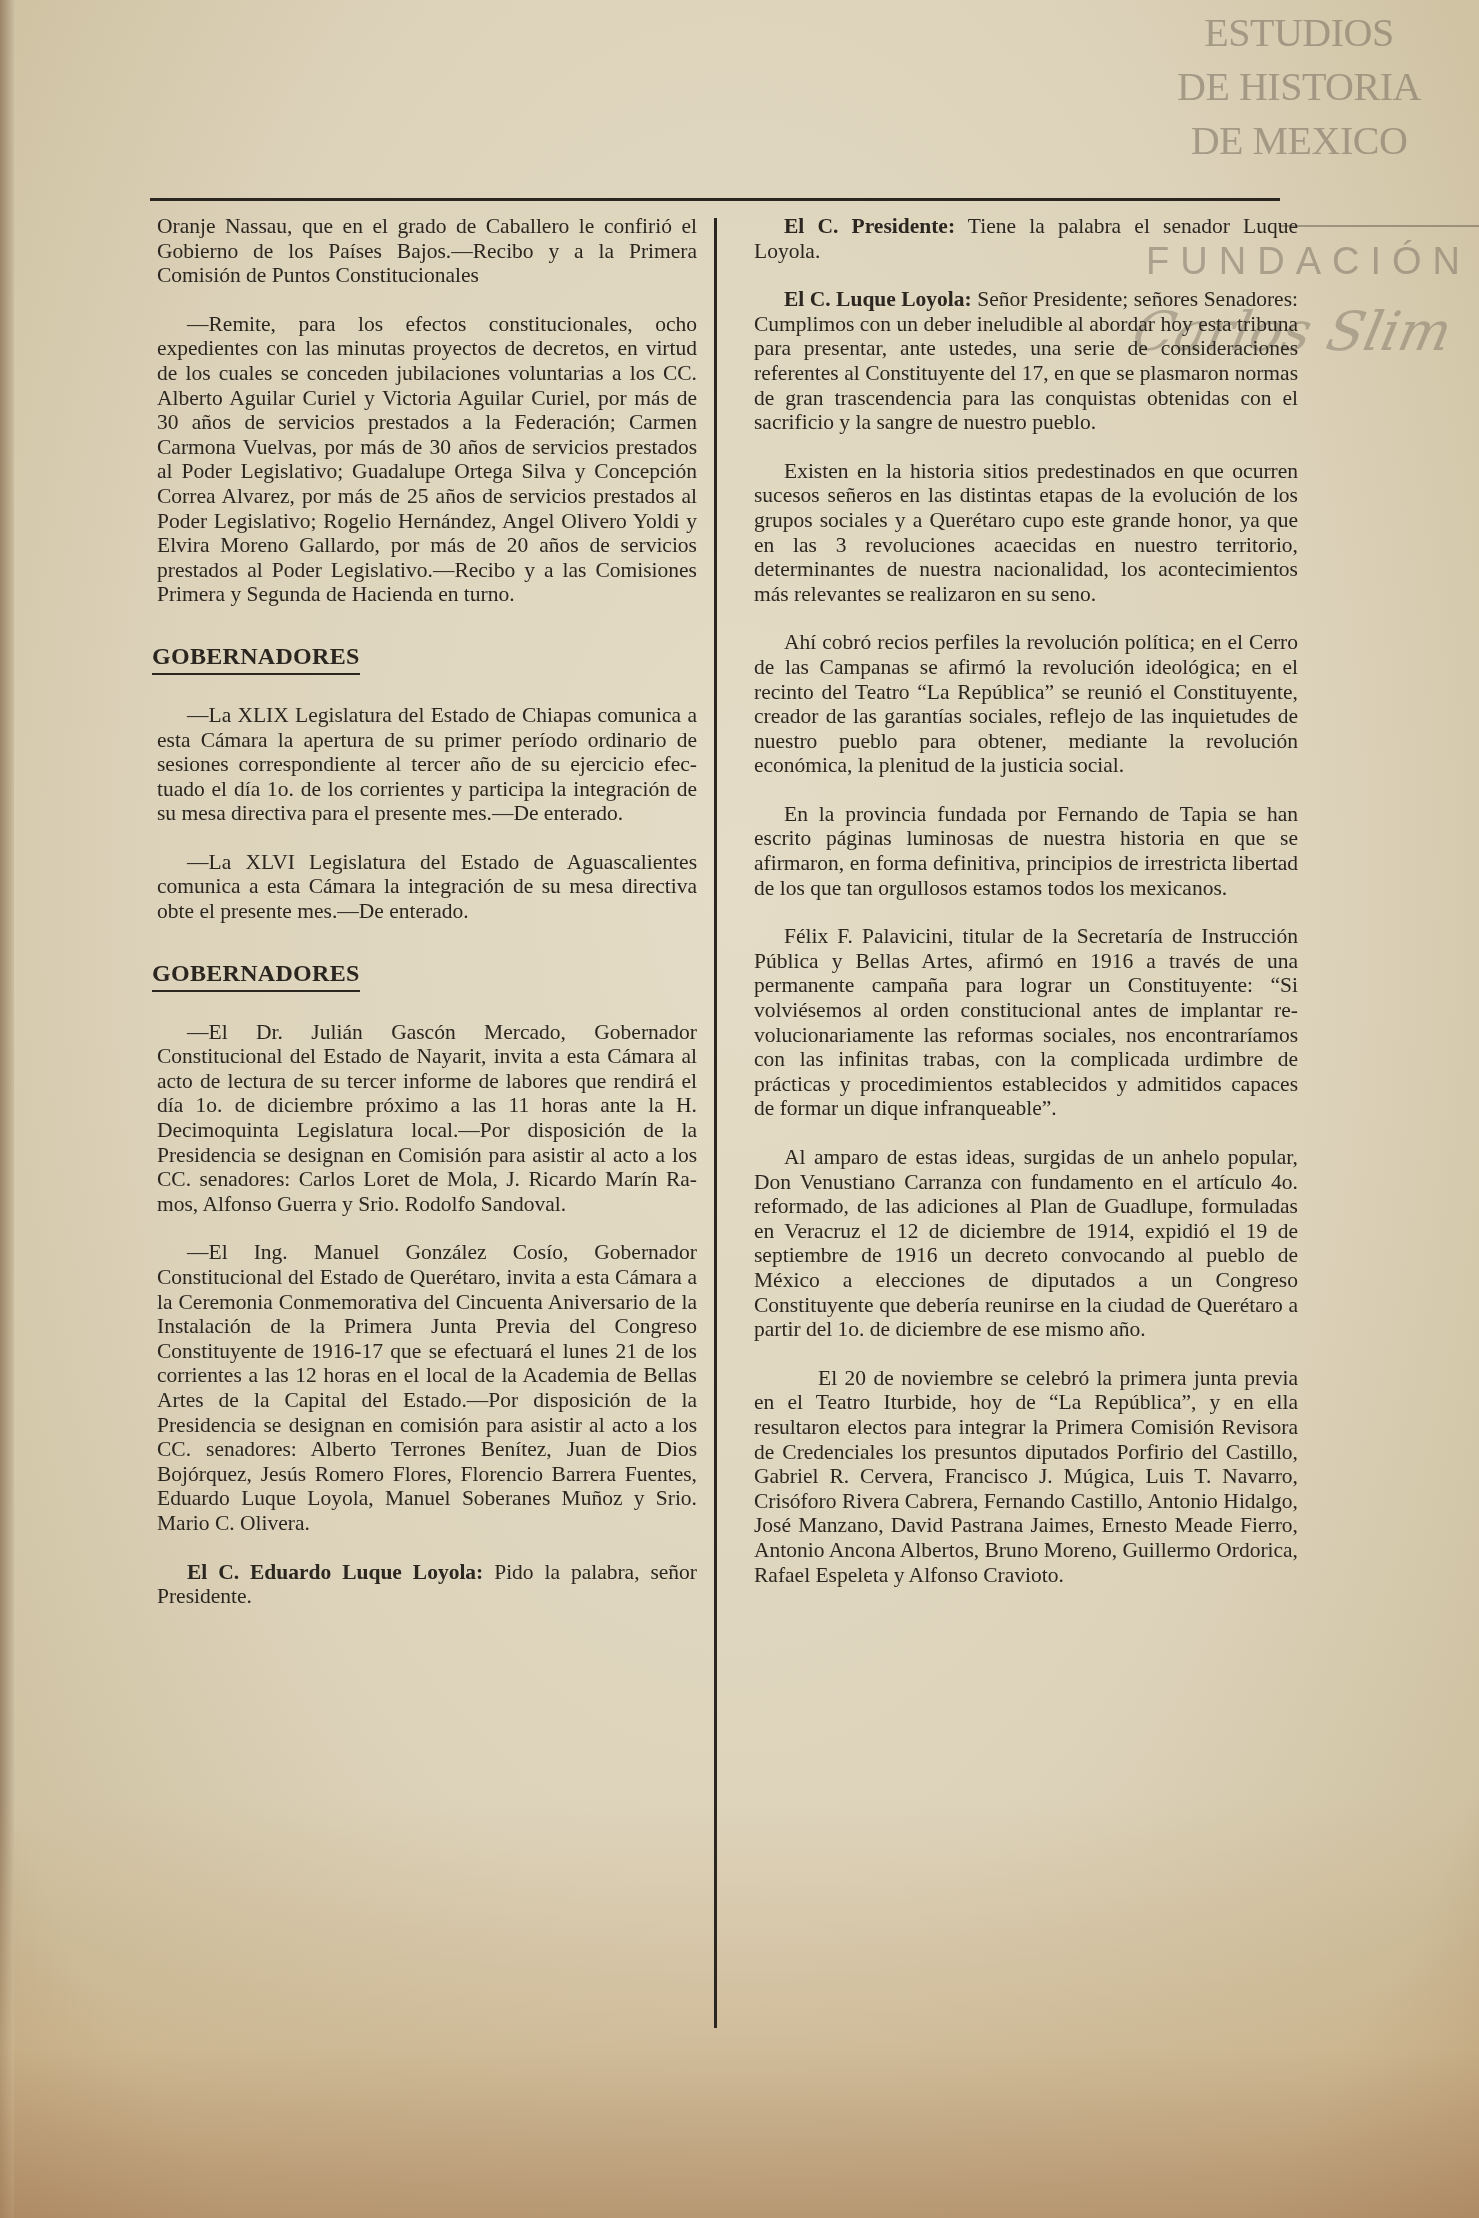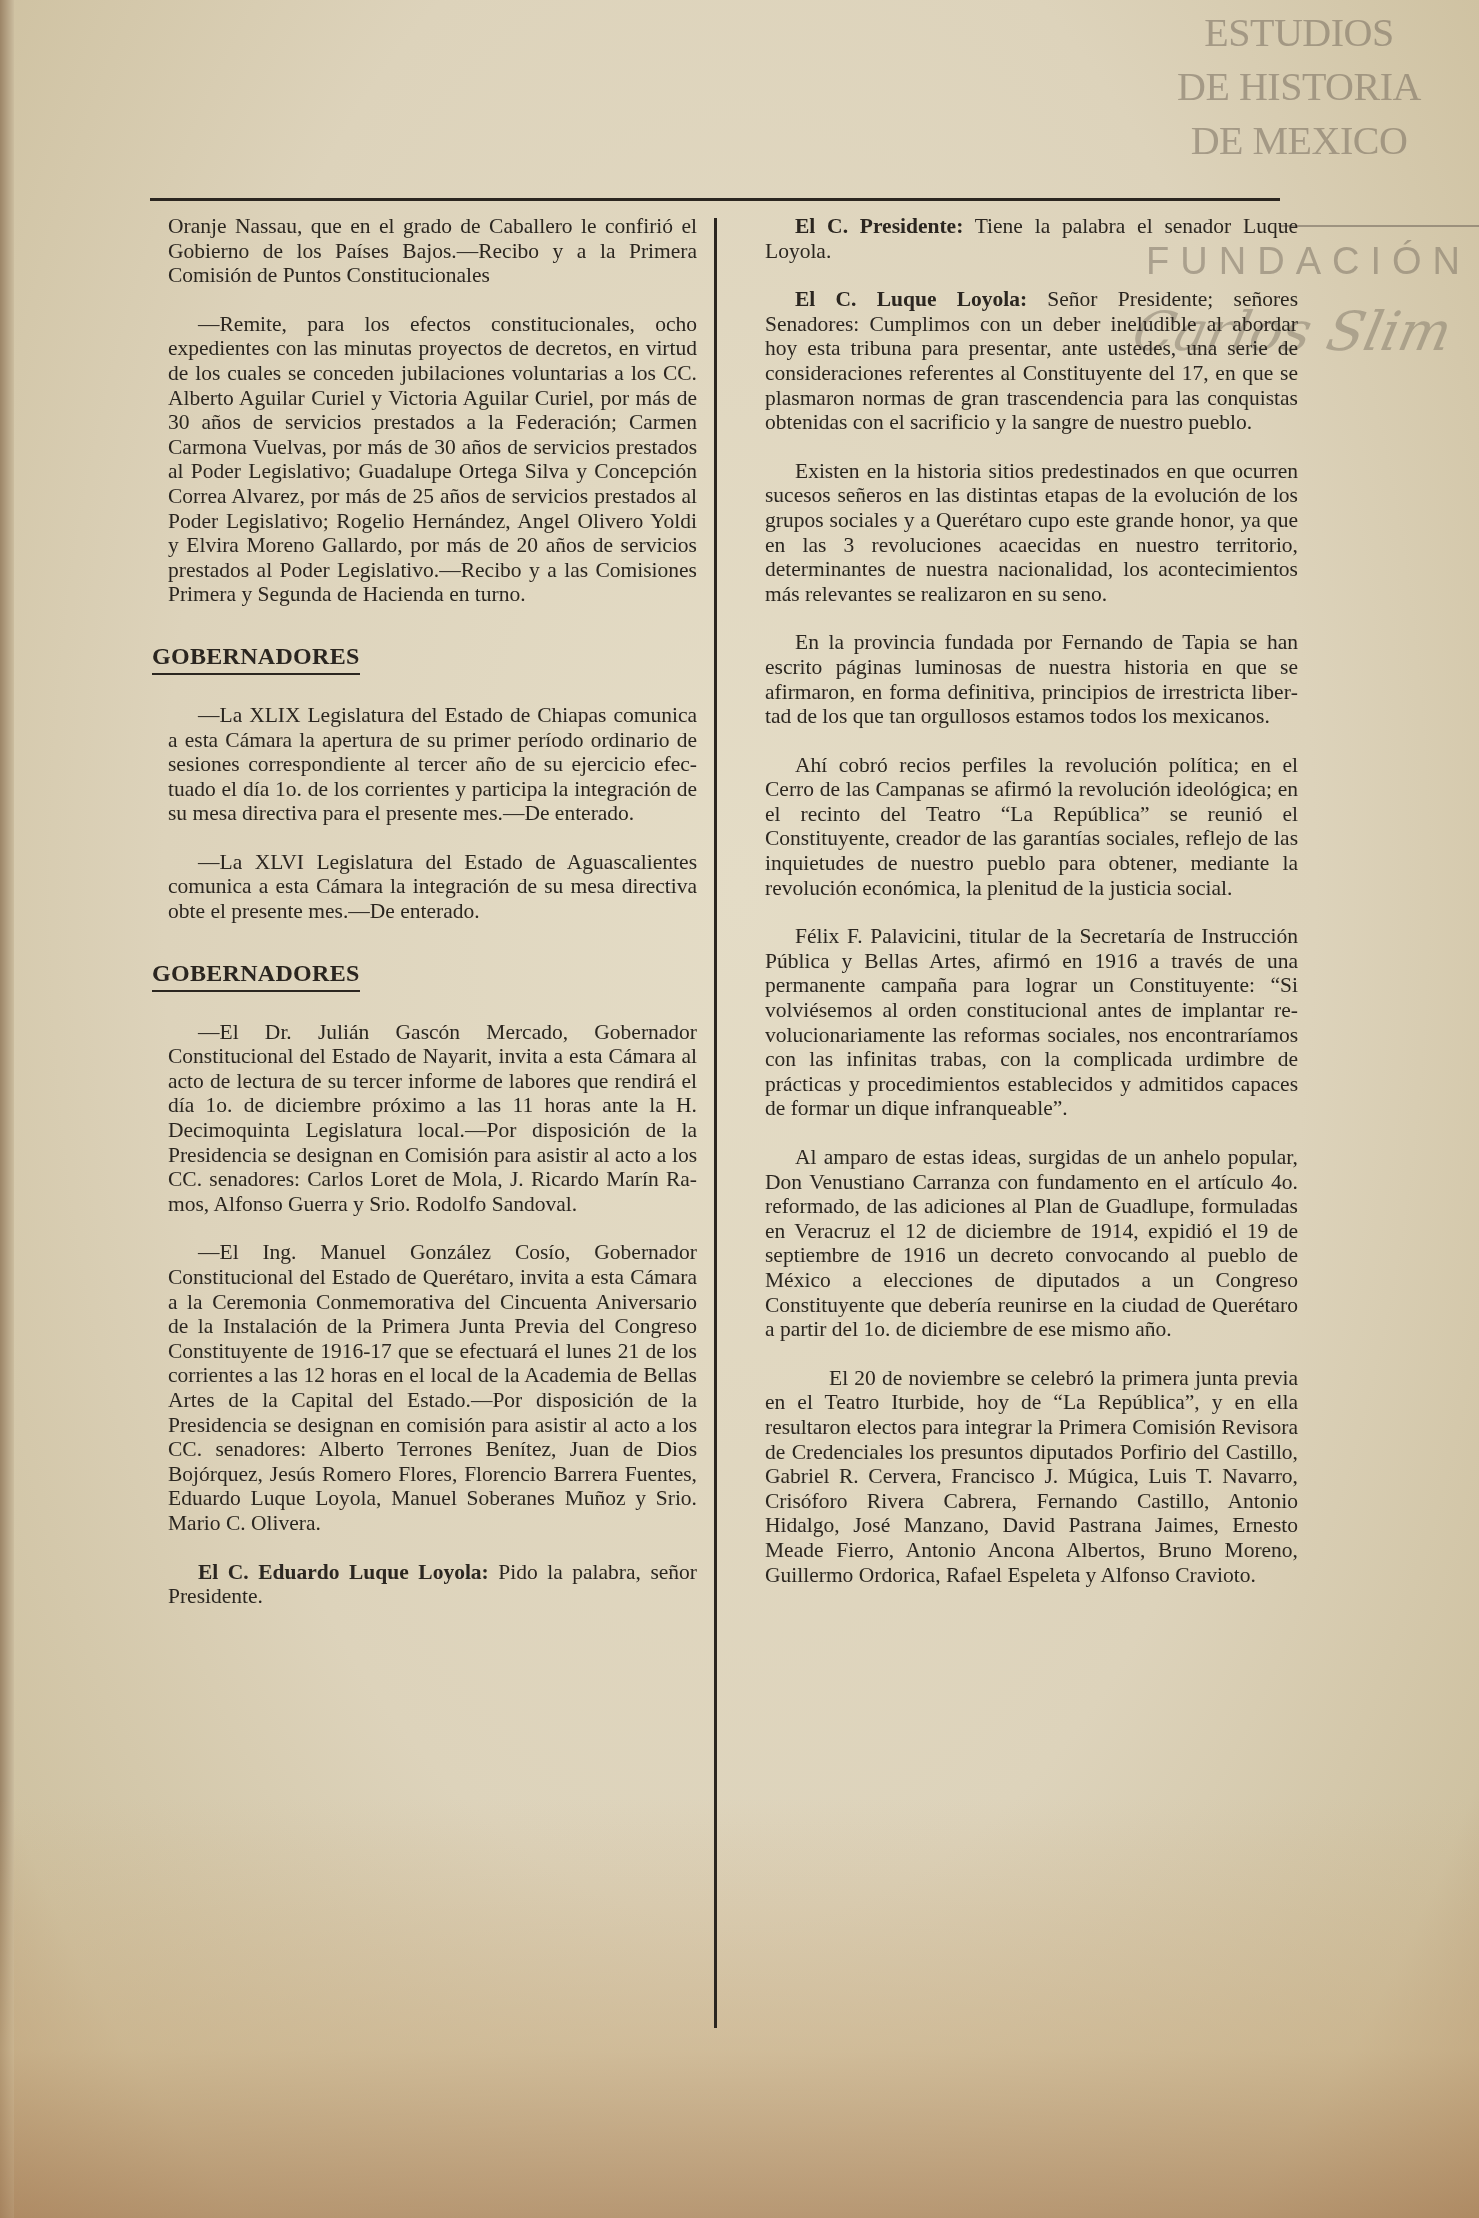--- a/index.html
+++ b/index.html
@@ -47,21 +47,21 @@
     font-size: 21.5px; line-height: 24.6px;
     text-align: justify;
     hyphens: manual;
   }
   .col-left { left: 152px; width: 545px; }
   .col-right { left: 749px; width: 549px; }
   .col-divider {
     position: absolute; left: 714px; top: 218px; width: 3px; height: 1810px;
     background: #2b2620;
   }
-  .col p { margin: 0 0 24px 16px; text-indent: 0; }
+  .col p { margin: 0 0 24px 5px; text-indent: 0; }
   .col p.ind { text-indent: 30px; }
   .col p.ind2 { text-indent: 64px; }
   .col p.flush { text-indent: 0; }
   .col b { font-weight: bold; }
   .section-title {
     font-weight: bold; font-size: 24px; letter-spacing: 0.3px;
     display: inline-block; margin: 10px 0 28px 0;
     padding-bottom: 2px; border-bottom: 2.5px solid #2b2620;
     line-height: 30px;
   }
@@ -118,19 +118,19 @@
     <p class="ind">—El Ing. Manuel González Cosío, Goberna­dor Constitucional del Estado de Querétaro, invita a esta Cámara a la Ceremonia Conme­morativa del Cincuenta Aniversario de la Ins­talación de la Primera Junta Previa del Con­greso Constituyente de 1916-17 que se efectua­rá el lunes 21 de los corrientes a las 12 horas en el local de la Academia de Bellas Artes de la Capital del Estado.—Por disposición de la Presidencia se designan en comisión para asis­tir al acto a los CC. senadores: Alberto Te­rrones Benítez, Juan de Dios Bojórquez, Jesús Romero Flores, Florencio Barrera Fuentes, Eduardo Luque Loyola, Manuel Soberanes Mu­ñoz y Srio. Mario C. Olivera.</p>
     <p class="ind"><b>El C. Eduardo Luque Loyola:</b><span> Pido la pala­bra, señor Presidente.</span></p>
   </div>
 
   <div class="col-divider"></div>
 
   <div class="col col-right">
     <p class="ind"><b>El C. Presidente:</b><span> Tiene la palabra el senador Luque Loyola.</span></p>
     <p class="ind"><b>El C. Luque Loyola:</b><span> Señor Presidente; seño­res Senadores: Cumplimos con un deber ine­ludible al abordar hoy esta tribuna para pre­sentar, ante ustedes, una serie de consideracio­nes referentes al Constituyente del 17, en que se plasmaron normas de gran trascendencia para las conquistas obtenidas con el sacrifi­cio y la sangre de nuestro pueblo.</span></p>
     <p class="ind">Existen en la historia sitios predestinados en que ocurren sucesos señeros en las distin­tas etapas de la evolución de los grupos socia­les y a Querétaro cupo este grande honor, ya que en las 3 revoluciones acaecidas en nuestro territorio, determinantes de nuestra nacionali­dad, los acontecimientos más relevantes se rea­lizaron en su seno.</p>
+    <p class="ind">Ahí cobró recios perfiles la revolución po­lítica; en el Cerro de las Campanas se afirmó la revolución ideológica; en el recinto del Tea­tro “La República” se reunió el Constituyente, creador de las garantías sociales, reflejo de las inquietudes de nuestro pueblo para obte­ner, mediante la revolución económica, la ple­nitud de la justicia social.</p>
     <p class="ind">En la provincia fundada por Fernando de Tapia se han escrito páginas luminosas de nuestra historia en que se afirmaron, en for­ma definitiva, principios de irrestricta liber­tad de los que tan orgullosos estamos todos los mexicanos.</p>
-    <p class="ind">Ahí cobró recios perfiles la revolución po­lítica; en el Cerro de las Campanas se afirmó la revolución ideológica; en el recinto del Tea­tro “La República” se reunió el Constituyente, creador de las garantías sociales, reflejo de las inquietudes de nuestro pueblo para obte­ner, mediante la revolución económica, la ple­nitud de la justicia social.</p>
     <p class="ind">Félix F. Palavicini, titular de la Secretaría de Instrucción Pública y Bellas Artes, afirmó en 1916 a través de una permanente campaña para lograr un Constituyente: “Si volviésemos al orden constitucional antes de implantar re­volucionariamente las reformas sociales, nos encontraríamos con las infinitas trabas, con la complicada urdimbre de prácticas y procedi­mientos establecidos y admitidos capaces de formar un dique infranqueable”.</p>
     <p class="ind">Al amparo de estas ideas, surgidas de un an­helo popular, Don Venustiano Carranza con fundamento en el artículo 4o. reformado, de las adiciones al Plan de Guadlupe, formula­das en Veracruz el 12 de diciembre de 1914, expidió el 19 de septiembre de 1916 un decreto convocando al pueblo de México a elecciones de diputados a un Congreso Constituyente que debería reunirse en la ciudad de Querétaro a partir del 1o. de diciembre de ese mismo año.</p>
     <p class="ind2">El 20 de noviembre se celebró la primera junta previa en el Teatro Iturbide, hoy de “La República”, y en ella resultaron electos para integrar la Primera Comisión Revisora de Cre­denciales los presuntos diputados Porfirio del Castillo, Gabriel R. Cervera, Francisco J. Mú­gica, Luis T. Navarro, Crisóforo Rivera Cabre­ra, Fernando Castillo, Antonio Hidalgo, José Manzano, David Pastrana Jaimes, Ernesto Mea­de Fierro, Antonio Ancona Albertos, Bruno Mo­reno, Guillermo Ordorica, Rafael Espeleta y Alfonso Cravioto.</p>
   </div>
 </div>
 
 </body></html>

